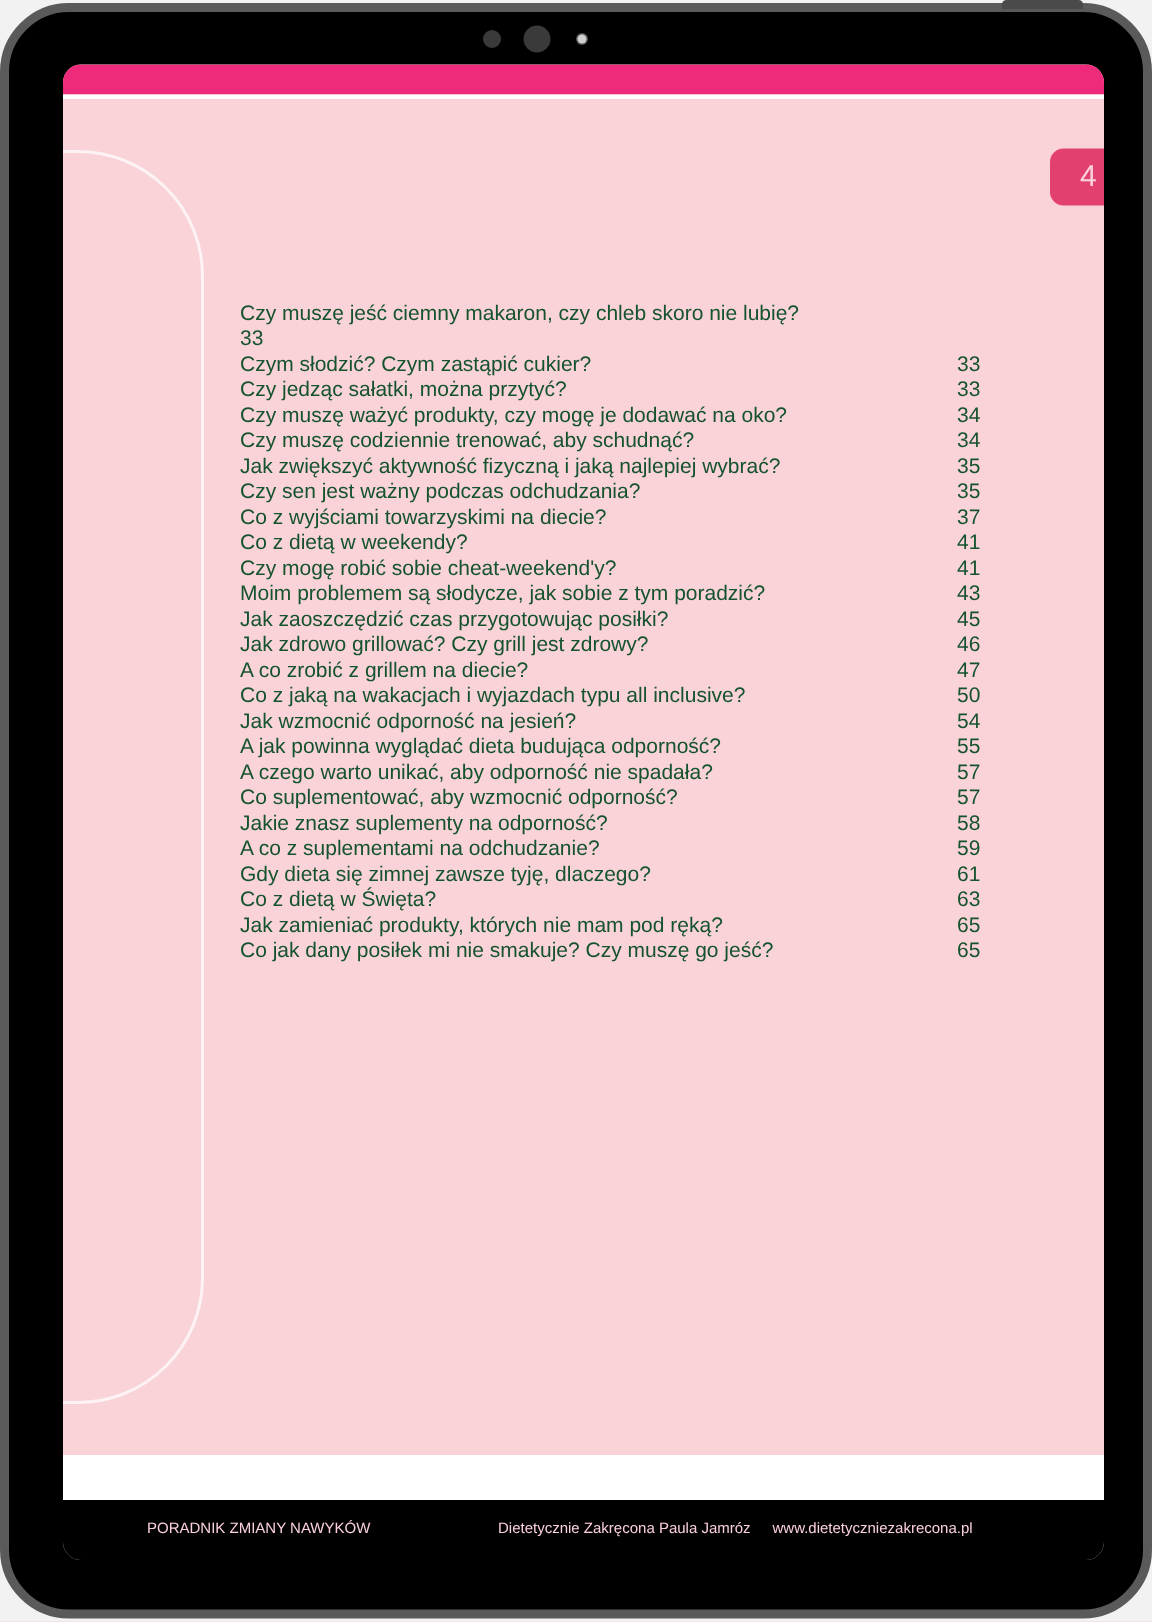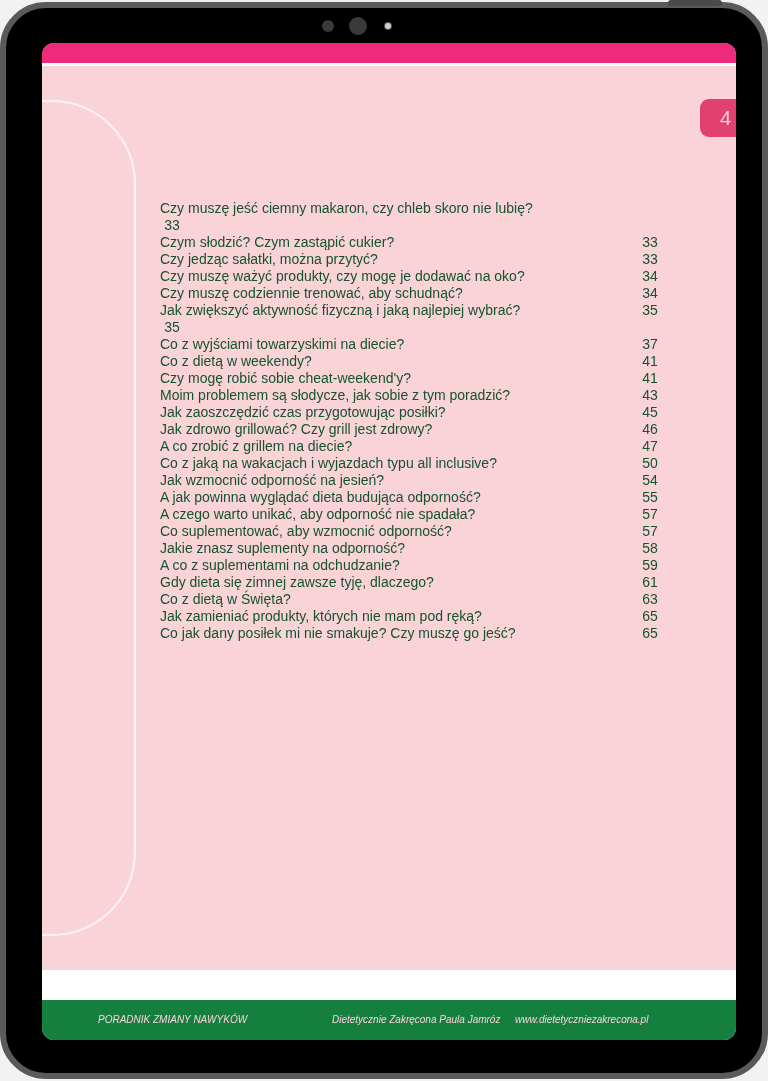--- a/index.html
+++ b/index.html
@@ -39,25 +39,25 @@
   }
   .toc {
     position: absolute; left: 118px; top: 157px; width: 502px;
     margin: 0; padding: 0; list-style: none;
   }
   .toc li {
     display: flex; justify-content: space-between; align-items: baseline;
     height: 17px; line-height: 17px; font-size: 14px; color: #14532d;
     white-space: nowrap;
   }
-  .toc li .pg { text-align: center; min-width: 24px; }
+  .toc li .pg { text-align: left; min-width: 24px; }
   .bottom-white { position: absolute; left: 0; top: 927px; width: 100%; height: 30px; background: #ffffff; }
   .footer {
     position: absolute; left: 0; top: 957px; width: 100%; height: 52px;
-    background: #15803d; color: #fbd0de; font-size: 10px; font-style: italic;
+    background: #000000; color: #fbd0de; font-size: 10px;
   }
   .footer span { position: absolute; top: 14px; line-height: 12px; }
   .footer .f1 { left: 56px; }
   .footer .f2 { left: 258px; padding-left: 32px; }
   .footer .f3 { left: 473px; text-align: center; }
 </style>
 </head>
 <body>
 
 <div class="device"></div>
@@ -96,20 +96,21 @@
       </li>
     <li>
         <span>Czy muszę codziennie trenować, aby schudnąć?</span>
         <span class="pg">34</span>
       </li>
     <li>
         <span>Jak zwiększyć aktywność fizyczną i jaką najlepiej wybrać?</span>
         <span class="pg">35</span>
       </li>
     <li>
+        <span>Czy sen jest ważny podczas odchudzania?</span>
         <span class="pg">35</span>
       </li>
     <li>
         <span>Co z wyjściami towarzyskimi na diecie?</span>
         <span class="pg">37</span>
       </li>
     <li>
         <span>Co z dietą w weekendy?</span>
         <span class="pg">41</span>
       </li>

